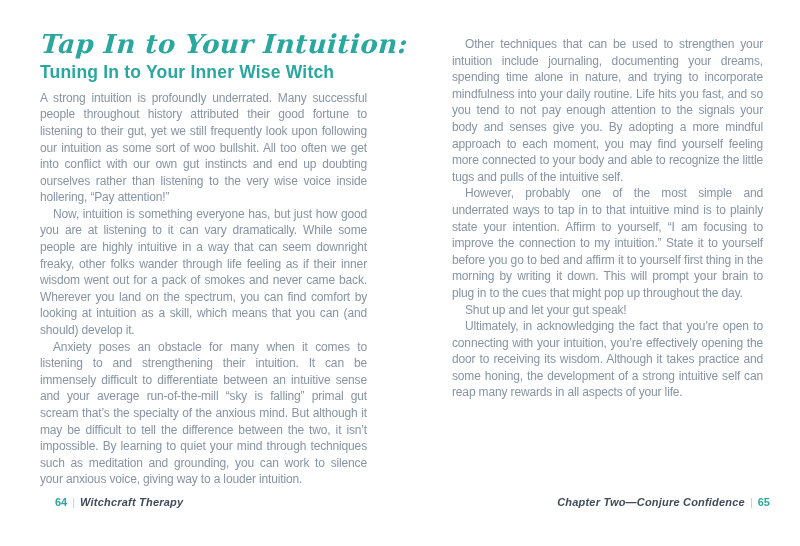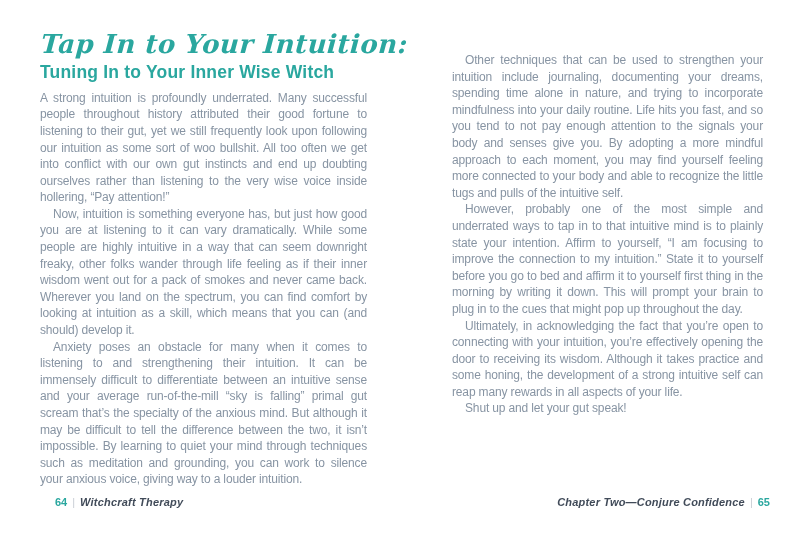--- a/index.html
+++ b/index.html
@@ -46,21 +46,21 @@
     font-family: "Liberation Sans", sans-serif;
     font-weight: 700;
     font-size: 17.5px;
     letter-spacing: 0.2px;
     line-height: 1.15;
     white-space: nowrap;
   }
   .body-text {
     margin-top: 8px;
   }
-  .page-right .body-text { margin-top: 16px; }
+  .page-right .body-text { margin-top: 0; }
   .body-text p {
     margin: 0;
     color: #8794a3;
     font-size: 12px;
     letter-spacing: -0.15px;
     line-height: 16.6px;
     text-align: justify;
     text-indent: 13px;
   }
   .page-left .body-text p:first-child { text-indent: 0; }
@@ -105,21 +105,21 @@
       </div>
     <div class="footer footer-left">
       <span class="page-num">64</span><span class="footer-sep">|</span><span class="footer-label">Witchcraft Therapy</span>
     </div>
   </div>
 
   <div class="page page-right">
     <div class="body-text">
         <p>Other techniques that can be used to strengthen your intuition include journaling, documenting your dreams, spending time alone in nature, and trying to incorporate mindfulness into your daily routine. Life hits you fast, and so you tend to not pay enough attention to the signals your body and senses give you. By adopting a more mindful approach to each moment, you may find yourself feeling more connected to your body and able to recognize the little tugs and pulls of the intuitive self.</p>
         <p>However, probably one of the most simple and underrated ways to tap in to that intuitive mind is to plainly state your intention. Affirm to yourself, “I am focusing to improve the connection to my intuition.” State it to yourself before you go to bed and affirm it to yourself first thing in the morning by writing it down. This will prompt your brain to plug in to the cues that might pop up throughout the day.</p>
+        <p>Shut up and let your gut speak!</p>
         <p>Ultimately, in acknowledging the fact that you’re open to connecting with your intuition, you’re effectively opening the door to receiving its wisdom. Although it takes practice and some honing, the development of a strong intuitive self can reap many rewards in all aspects of your life.</p>
-        <p>Shut up and let your gut speak!</p>
       </div>
     <div class="footer footer-right">
       <span class="footer-label">Chapter Two—Conjure Confidence</span><span class="footer-sep">|</span><span class="page-num">65</span>
     </div>
   </div>
 
 </div>
 
 </body></html>

